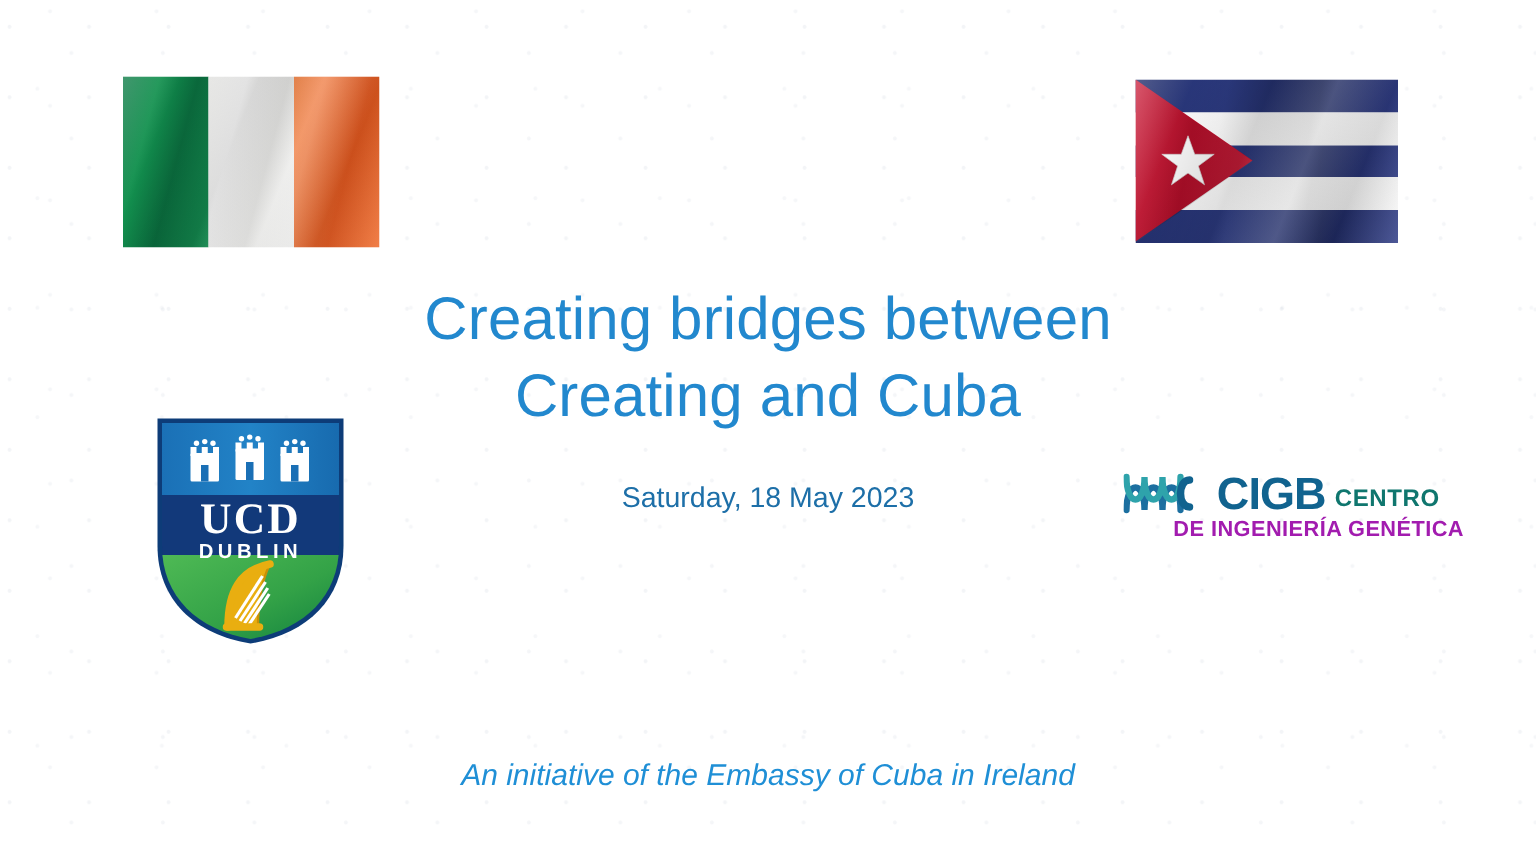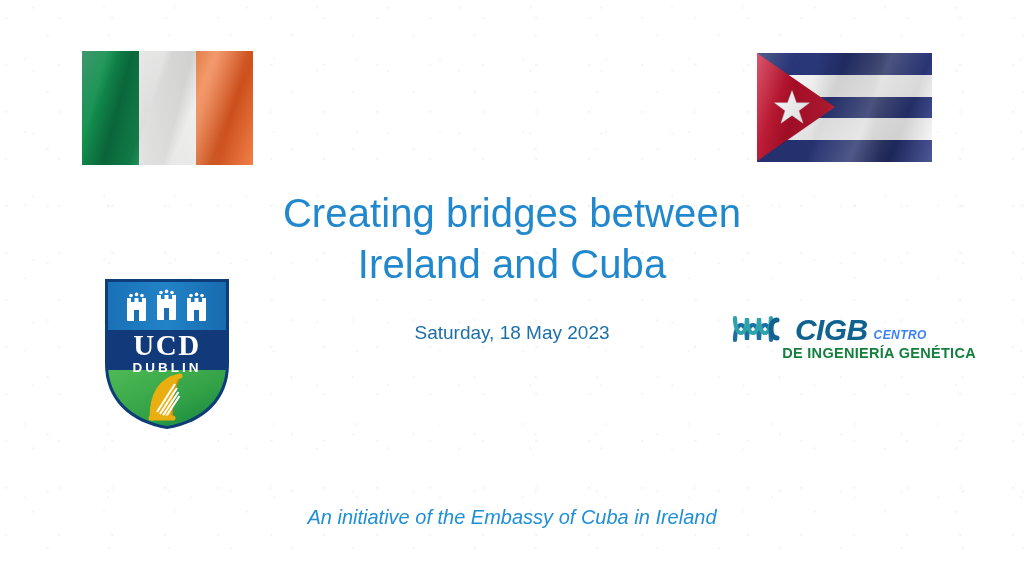--- a/index.html
+++ b/index.html
@@ -119,47 +119,46 @@
   
   #cigb-logo {
     position: absolute;
     left: 733px; top: 310px;
     width: 243px; height: 80px;
     color: #11638f;
   }
   #cigb-top {
     display: flex;
     align-items: flex-end;
-    justify-content: flex-start;
+    justify-content: center;
     height: 34px;
-    font-style: italic;
   }
   #cigb-helix { width: 64px; height: 30px; flex: 0 0 auto; }
   #cigb-word {
     font-size: 30px;
     font-weight: 700;
     letter-spacing: -.6px;
     line-height: .95;
     color: #11638f;
     margin-left: -2px;
   }
   #cigb-centro {
-    font-size: 12px;
+    font-size: 16px;
     font-weight: 700;
     letter-spacing: .4px;
-    color: #3b82f6;
+    color: #0f766e;
     margin-left: 6px;
     padding-bottom: 2px;
   }
   .cigb-line {
     text-align: right;
     font-size: 14.5px;
     font-weight: 700;
     letter-spacing: .3px;
-    color: #15803d;
+    color: #a21caf;
     line-height: 1.28;
   }
 </style>
 </head>
 <body>
 
 <div id="slide">
 
   <div id="bg-texture"></div>
 
@@ -183,21 +182,21 @@
     <div class="cu-tri"></div>
     <div class="cu-tri-shade"></div>
     <svg class="cu-star" viewBox="0 0 100 100">
       <polygon points="50,4 61.8,36.5 96,36.5 68.2,57 79,90 50,69.5 21,90 31.8,57 4,36.5 38.2,36.5" fill="#f4f4f4" stroke="#cfcfcf" stroke-width="1.2"></polygon>
     </svg>
     <div class="flag-sheen"></div>
   </div>
 
   <div id="title">
     <div>Creating bridges between</div>
-    <div>Ireland and Cuba</div>
+    <div>Creating and Cuba</div>
   </div>
 
   <div id="subtitle-date">Saturday, 18 May 2023</div>
 
   <div id="tagline">An initiative of the Embassy of Cuba in Ireland</div>
 
   <svg id="ucd-logo" viewBox="0 0 126 152">
     <defs>
       <clipPath id="shieldClip">
         <path d="M4,4 H122 V86 C122,120 98,142 63,148 C28,142 4,120 4,86 Z"></path>

